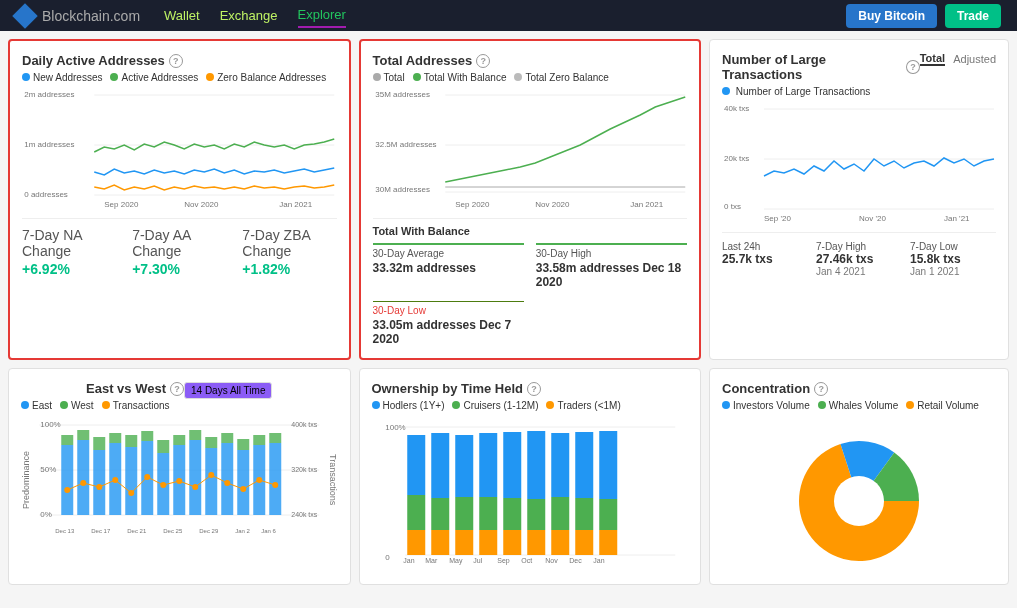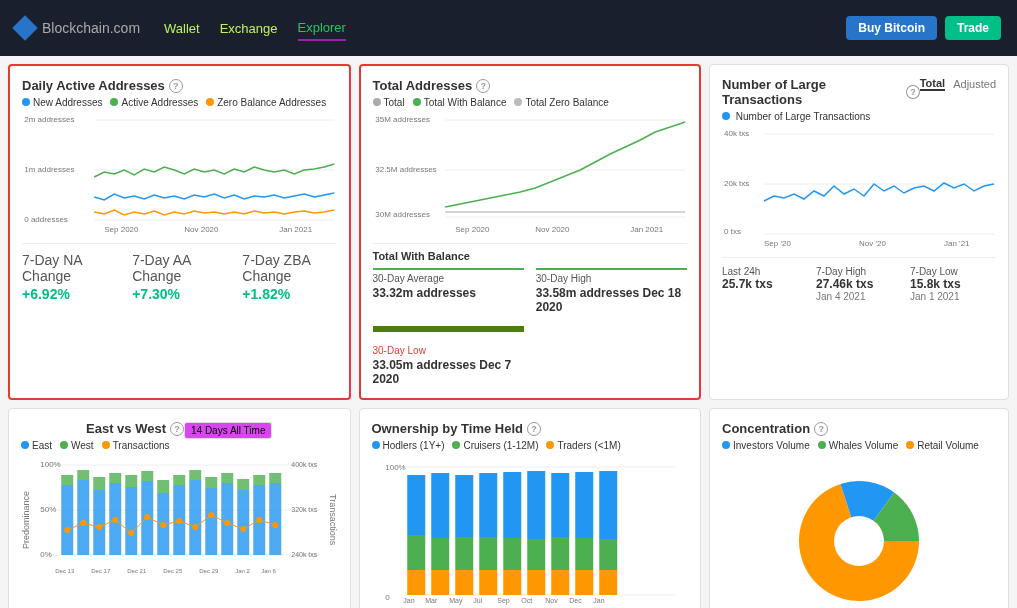--- a/index.html
+++ b/index.html
@@ -4,21 +4,21 @@
   <style>
     * { box-sizing: border-box; margin: 0; padding: 0; }
     body { font-family: Arial, sans-serif; background: #f5f5f5; font-size: 12px; color: #333; }
 
     
     .navbar {
       background: #1a1f2e;
       display: flex;
       align-items: center;
       padding: 0 16px;
-      height: 56px;
+      height: 31px;
     }
     .navbar-brand {
       display: flex;
       align-items: center;
       margin-right: 24px;
     }
     .navbar-brand .logo-diamond {
       width: 18px; height: 18px;
       background: #2775ca;
       transform: rotate(45deg);
@@ -133,21 +133,21 @@
     .toggle-opt { cursor: pointer; color: #777; }
     .toggle-opt.active { color: #333; font-weight: bold; border-bottom: 2px solid #333; }
 
     .txn-stats { display: grid; grid-template-columns: 1fr 1fr 1fr; gap: 8px; margin-top: 8px; }
     .txn-stat-label { font-size: 10px; color: #555; }
     .txn-stat-value { font-size: 12px; font-weight: bold; }
     .txn-stat-sub { font-size: 10px; color: #777; }
 
     
     .evw-header { display: flex; justify-content: center; align-items: center; }
-    .evw-toggle { font-size: 10px; background: #d946ef; border: 1px solid #ddd; border-radius: 3px; padding: 2px 6px; cursor: pointer; }
+    .evw-toggle { font-size: 10px; background: #8b5cf6; border: 1px solid #ddd; border-radius: 3px; padding: 2px 6px; cursor: pointer; }
 
     .pie-container { display: flex; justify-content: center; align-items: center; margin-top: 20px; }
 
     .y-label { font-size: 8px; fill: #777; }
     .x-label { font-size: 8px; fill: #777; }
     .dual-axis-wrap { display: flex; align-items: center; }
     .y-axis-label { writing-mode: vertical-lr; transform: rotate(180deg); font-size: 9px; color: #777; margin-right: 2px; }
     .y-axis-label-right { writing-mode: vertical-lr; font-size: 9px; color: #777; margin-left: 2px; }
   </style>
 </head>
@@ -255,21 +255,21 @@
       <div class="twb-grid">
         <div>
           <div class="twb-metric-label" style="border-top:2px solid #4CAF50;padding-top:3px">30-Day Average</div>
           <div class="twb-metric-value">33.32m addresses</div>
         </div>
         <div>
           <div class="twb-metric-label" style="border-top:2px solid #4CAF50;padding-top:3px">30-Day High</div>
           <div class="twb-metric-value">33.58m addresses Dec 18 2020</div>
         </div>
         <div>
-          <div class="twb-metric-label red" style="border-top:6px solid #4d7c0f;padding-top:13px">30-Day Low</div>
+          <div class="twb-metric-label red" style="border-top:1px solid #4d7c0f;padding-top:3px">30-Day Low</div>
           <div class="twb-metric-value">33.05m addresses Dec 7 2020</div>
         </div>
       </div>
     </div>
   </div>
 
   <div class="card">
     <div style="display:flex; justify-content:space-between; align-items:flex-start;">
       <div class="card-title">
         <span>Number of Large Transactions</span>

